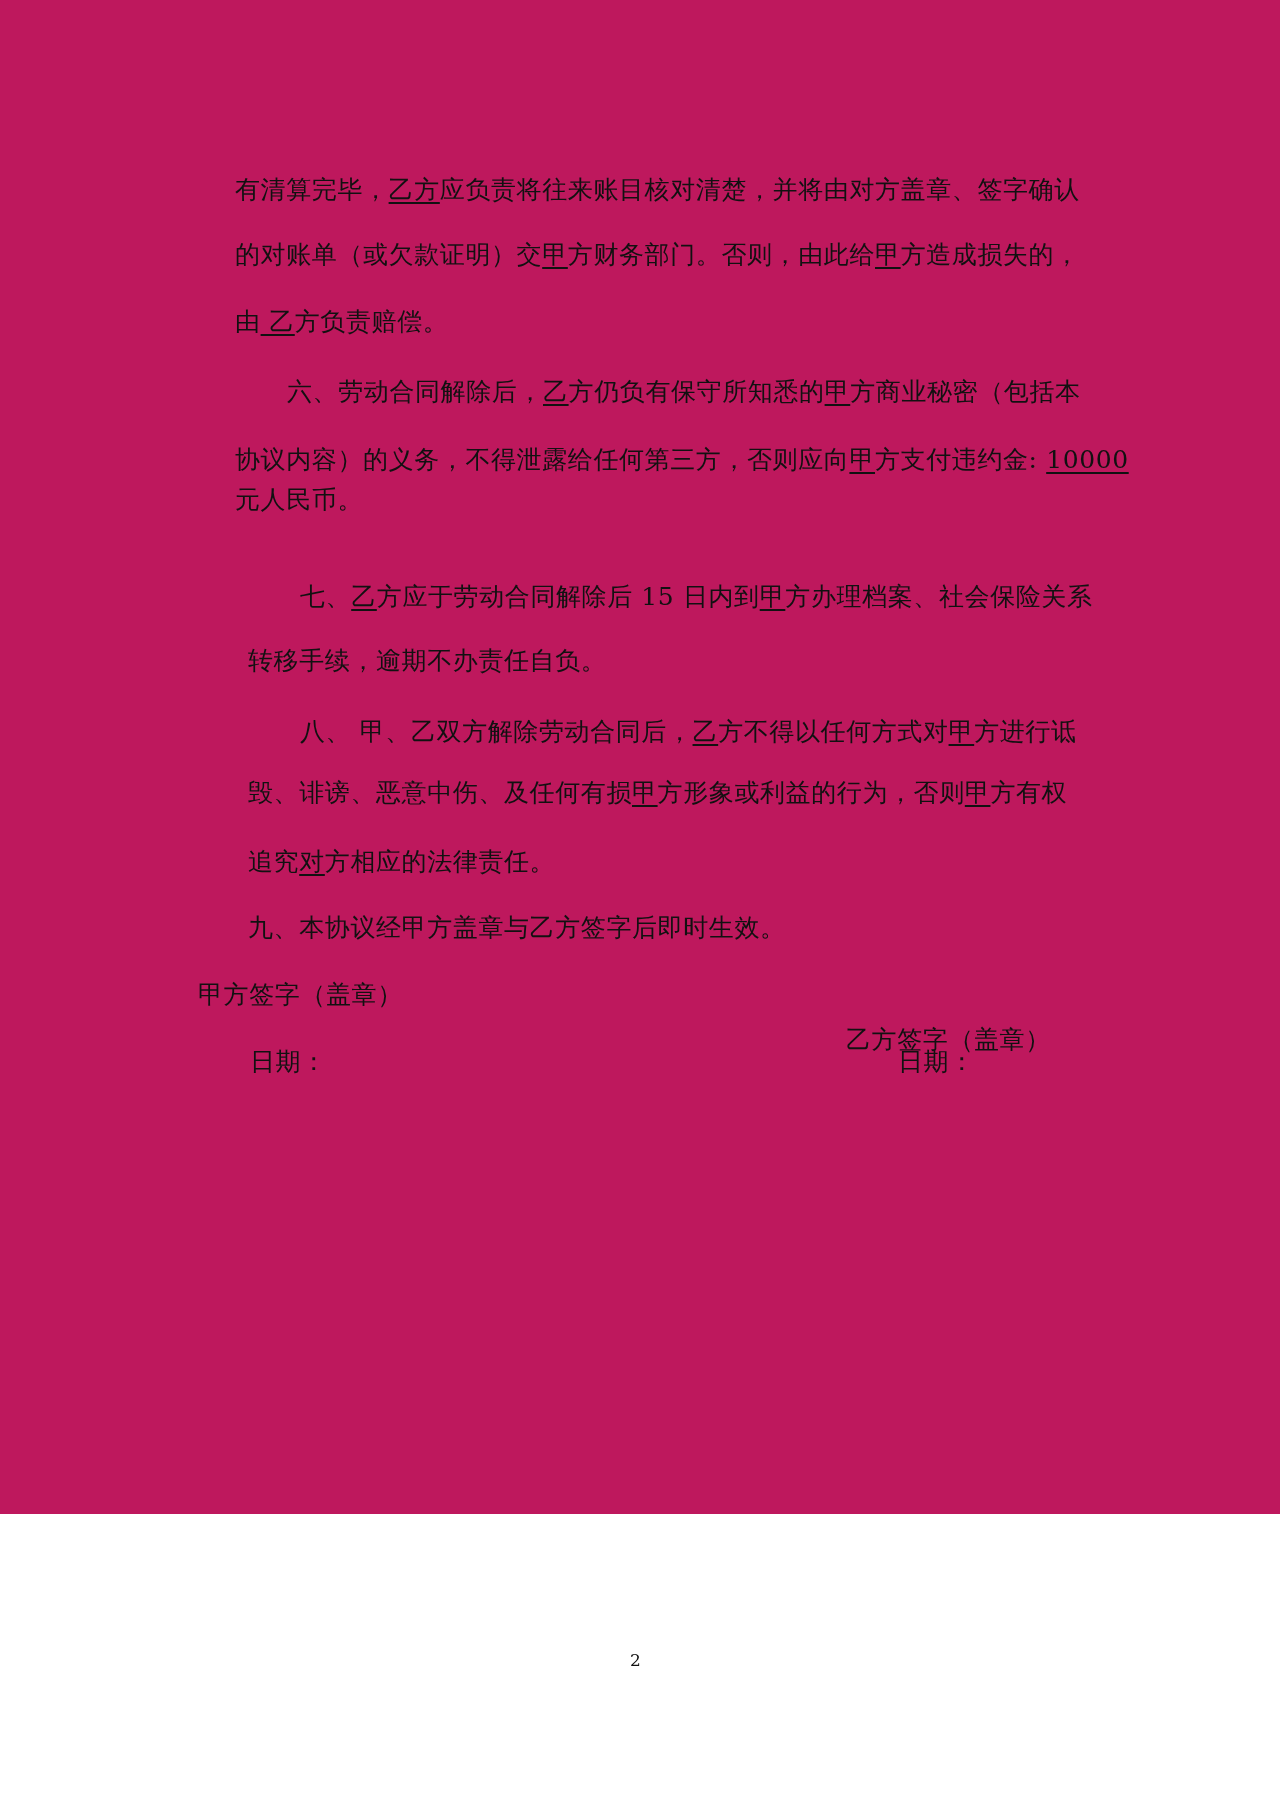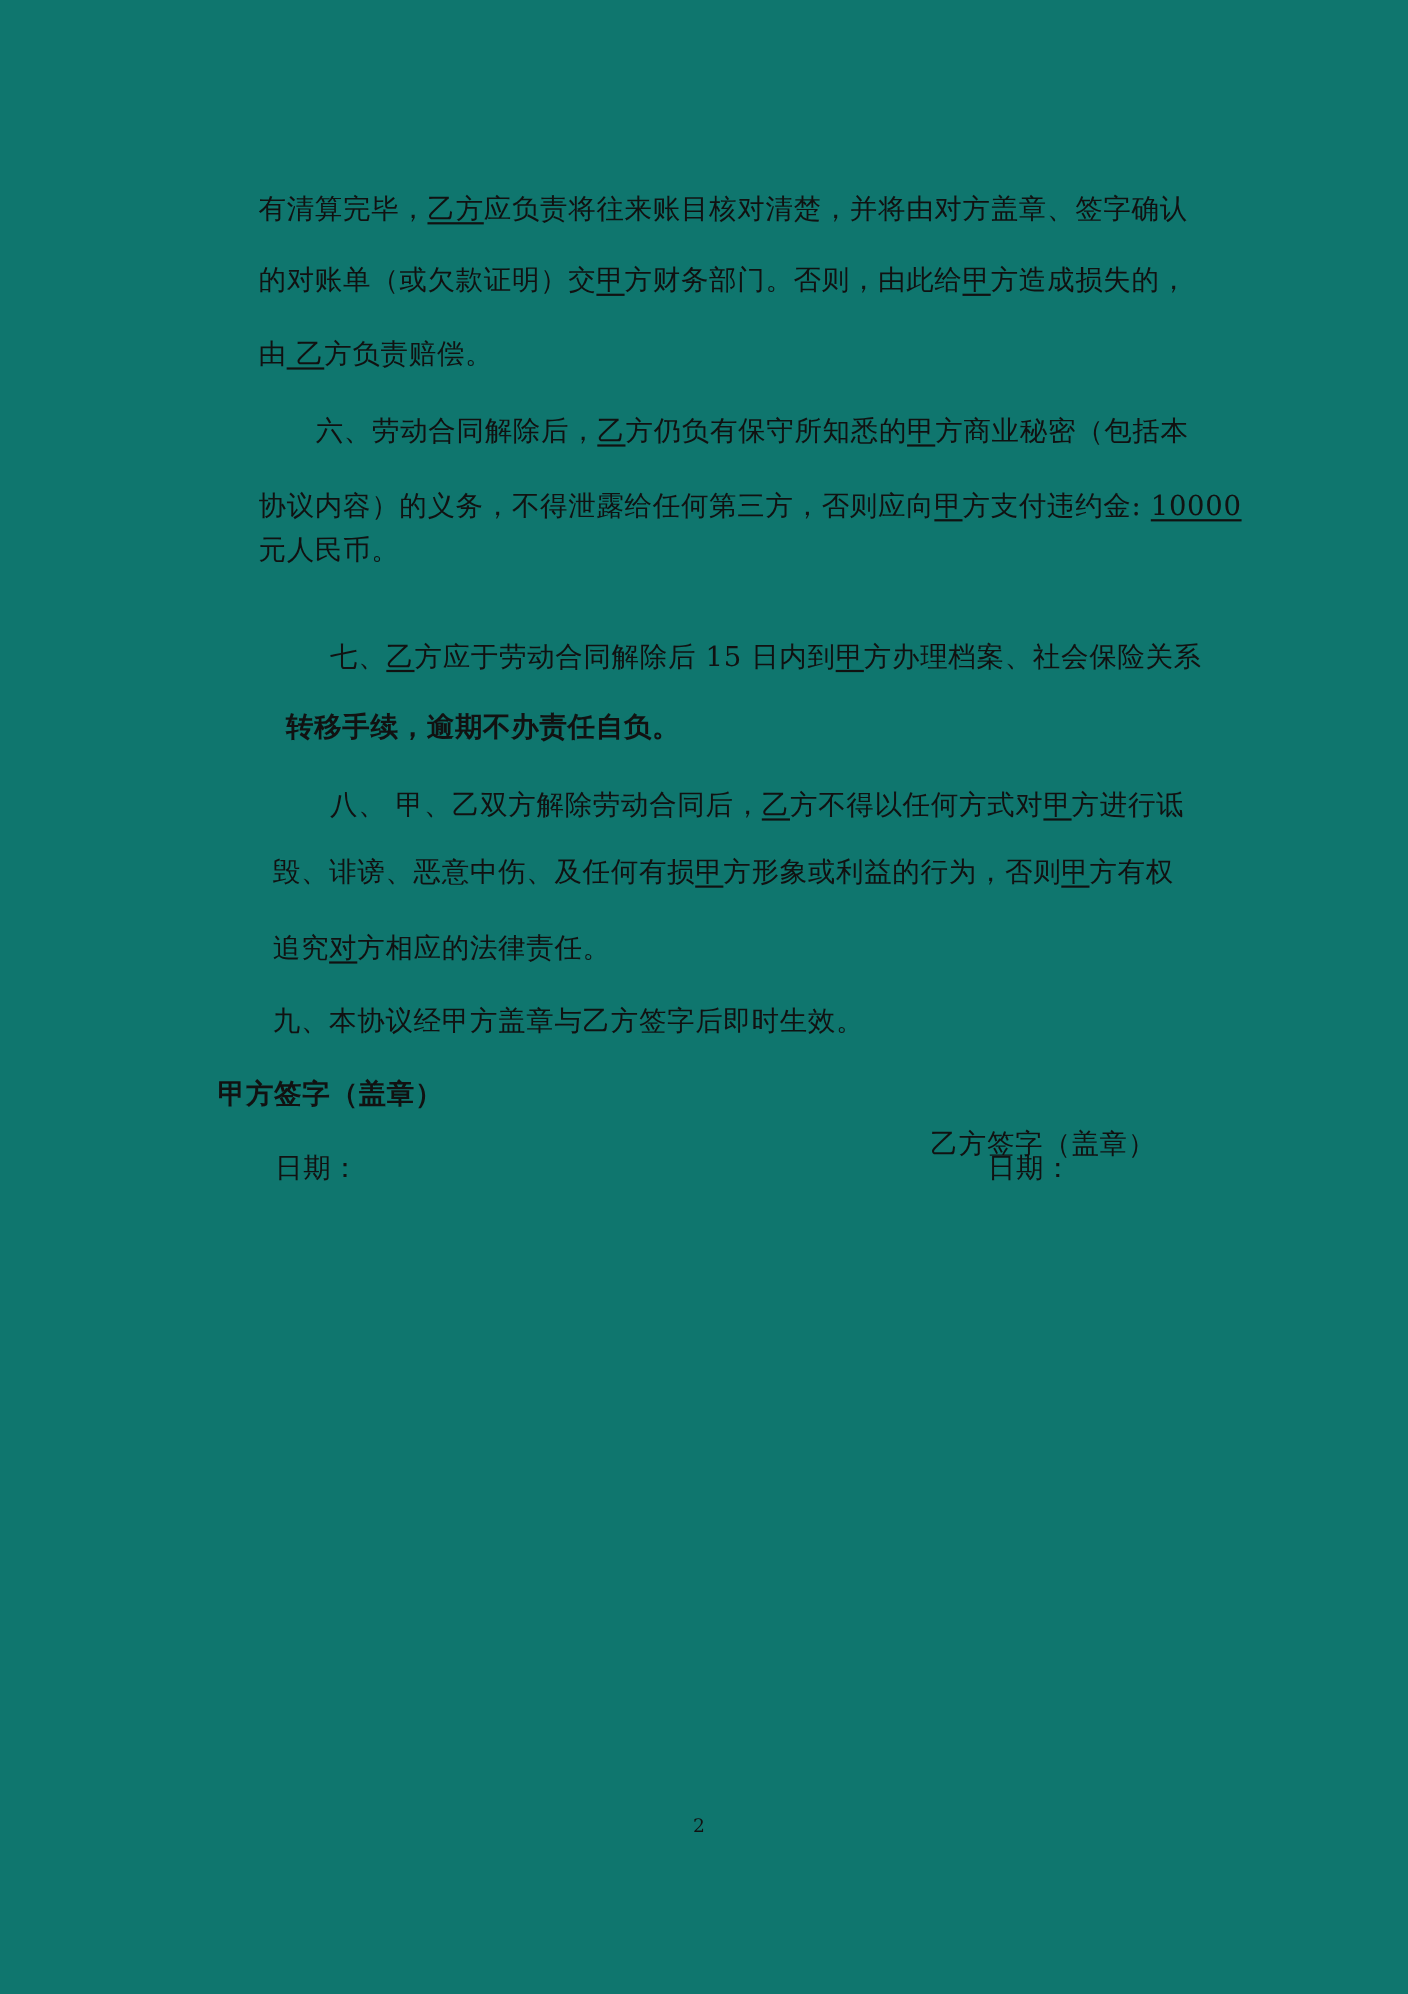--- a/index.html
+++ b/index.html
@@ -1,40 +1,40 @@
 <!DOCTYPE html>
 <html><head>
   <meta charset="utf-8">
   <style>
     html, body { margin: 0; padding: 0; background: #ffffff; }
     body { width: 1280px; height: 1813px; position: relative; overflow: hidden;
       font-family: "DejaVu Serif", "Liberation Serif", serif; color: #111111; }
-    .page { position: absolute; left: 0; top: 0; width: 1280px; height: 1813px; background: #0f766e; }
+    .page { position: absolute; left: 0; top: 0; width: 1280px; height: 1514px; background: #be185d; }
     .line { position: absolute; font-size: 25px; line-height: 30px; white-space: nowrap; letter-spacing: 0.6px; }
     .u { text-decoration: underline; text-underline-offset: 4px; text-decoration-thickness: 1.5px; }
     .pagenum { position: absolute; left: 630px; top: 1650px; font-size: 17px; }
   </style>
 </head>
 <body>
 
 <div class="page">
   <div id="body-lines">
       <div class="line" style="left: 235px; top: 175px;"><span>有清算完毕，</span><span class="u">乙方</span><span>应负责将往来账目核对清楚，并将由对方盖章、签字确认</span></div>
       <div class="line" style="left: 235px; top: 240px;"><span>的对账单（或欠款证明）交</span><span class="u">甲</span><span>方财务部门。否则，由此给</span><span class="u">甲</span><span>方造成损失的，</span></div>
       <div class="line" style="left: 235px; top: 307px;"><span>由</span><span class="u"> 乙</span><span>方负责赔偿。</span></div>
       <div class="line" style="left: 287px; top: 377px;"><span>六、劳动合同解除后，</span><span class="u">乙</span><span>方仍负有保守所知悉的</span><span class="u">甲</span><span>方商业秘密（包括本</span></div>
       <div class="line" style="left: 235px; top: 445px;"><span>协议内容）的义务，不得泄露给任何第三方，否则应向</span><span class="u">甲</span><span>方支付违约金: </span><span class="u">10000</span></div>
       <div class="line" style="left: 235px; top: 485px;"><span>元人民币。</span></div>
       <div class="line" style="left: 300px; top: 582px;"><span>七、</span><span class="u">乙</span><span>方应于劳动合同解除后 15 日内到</span><span class="u">甲</span><span>方办理档案、社会保险关系</span></div>
-      <div class="line" style="left: 260px; top: 646px; font-weight: bold;"><span>转移手续，逾期不办责任自负。</span></div>
+      <div class="line" style="left: 248px; top: 646px;"><span>转移手续，逾期不办责任自负。</span></div>
       <div class="line" style="left: 300px; top: 717px;"><span>八、 甲、乙双方解除劳动合同后，</span><span class="u">乙</span><span>方不得以任何方式对</span><span class="u">甲</span><span>方进行诋</span></div>
       <div class="line" style="left: 248px; top: 778px;"><span>毁、诽谤、恶意中伤、及任何有损</span><span class="u">甲</span><span>方形象或利益的行为，否则</span><span class="u">甲</span><span>方有权</span></div>
       <div class="line" style="left: 248px; top: 847px;"><span>追究</span><span class="u">对</span><span>方相应的法律责任。</span></div>
       <div class="line" style="left: 248px; top: 913px;"><span>九、本协议经甲方盖章与乙方签字后即时生效。</span></div>
     </div>
 
-  <div class="line" style="left:198px; top:980px;font-weight:bold;">甲方签字（盖章）</div>
+  <div class="line" style="left:198px; top:980px;">甲方签字（盖章）</div>
   <div class="line" style="left:250px; top:1047px;">日期：</div>
   <div class="line" style="left:846px; top:980px;margin-top:45px;">乙方签字（盖章）</div>
   <div class="line" style="left:898px; top:1047px;">日期：</div>
 
   <div class="pagenum">2</div>
 </div>
 
 </body></html>

